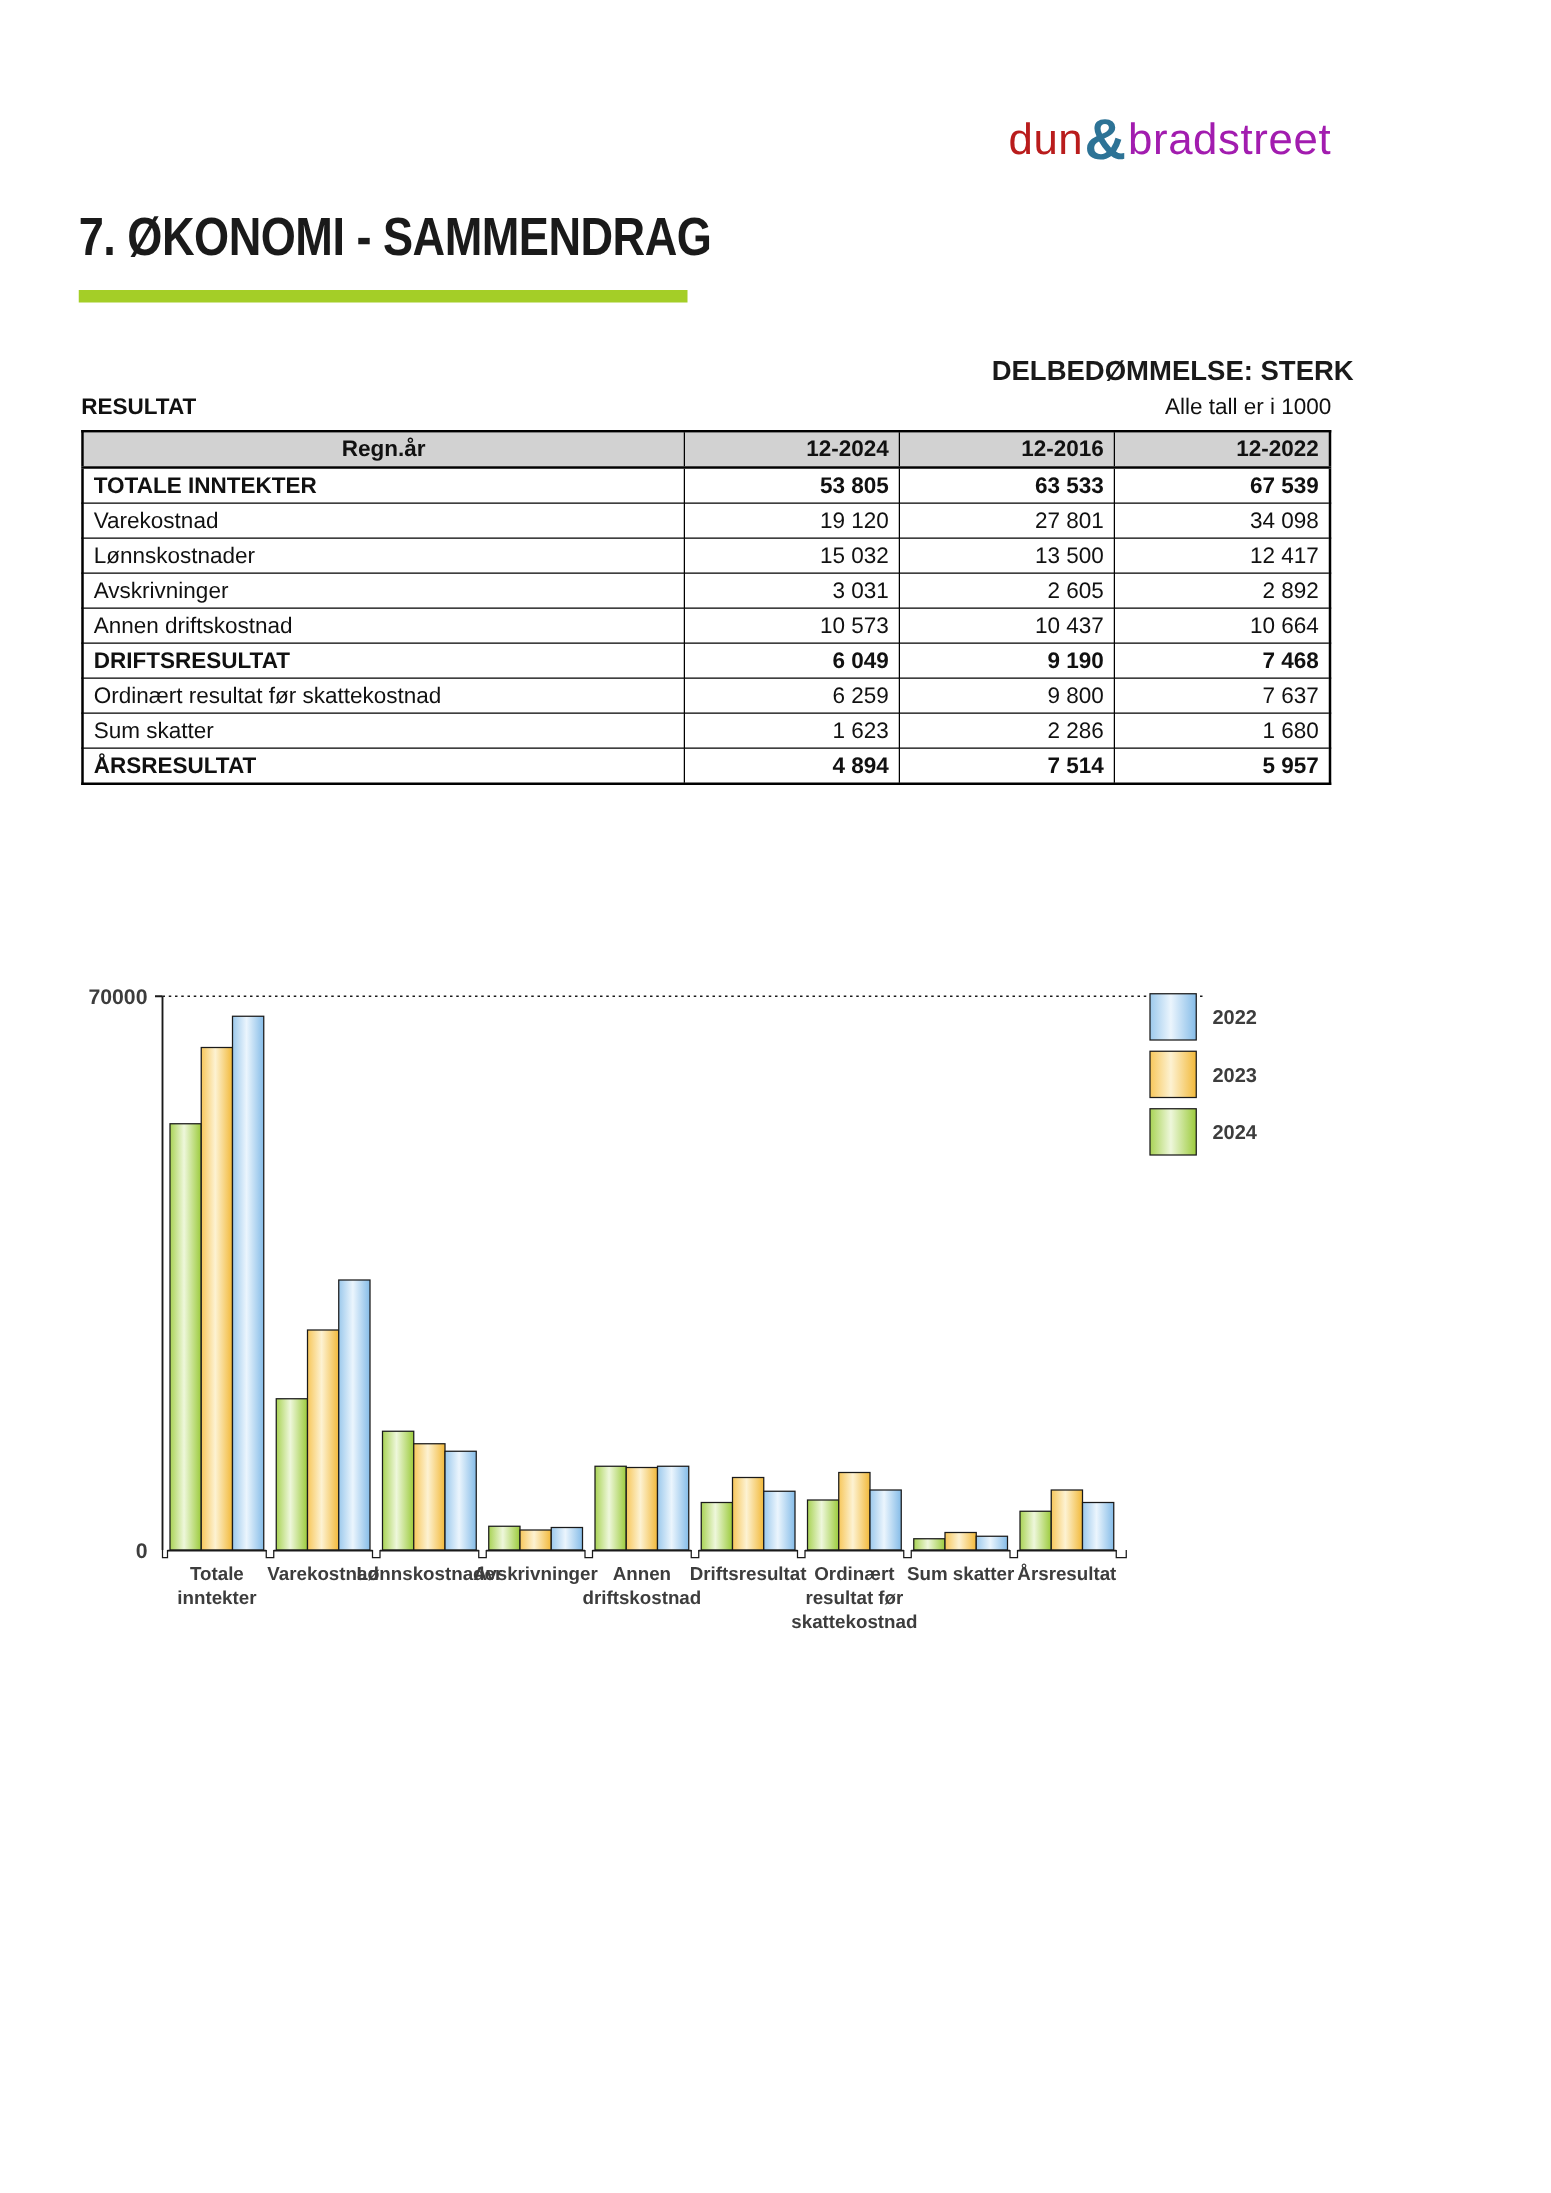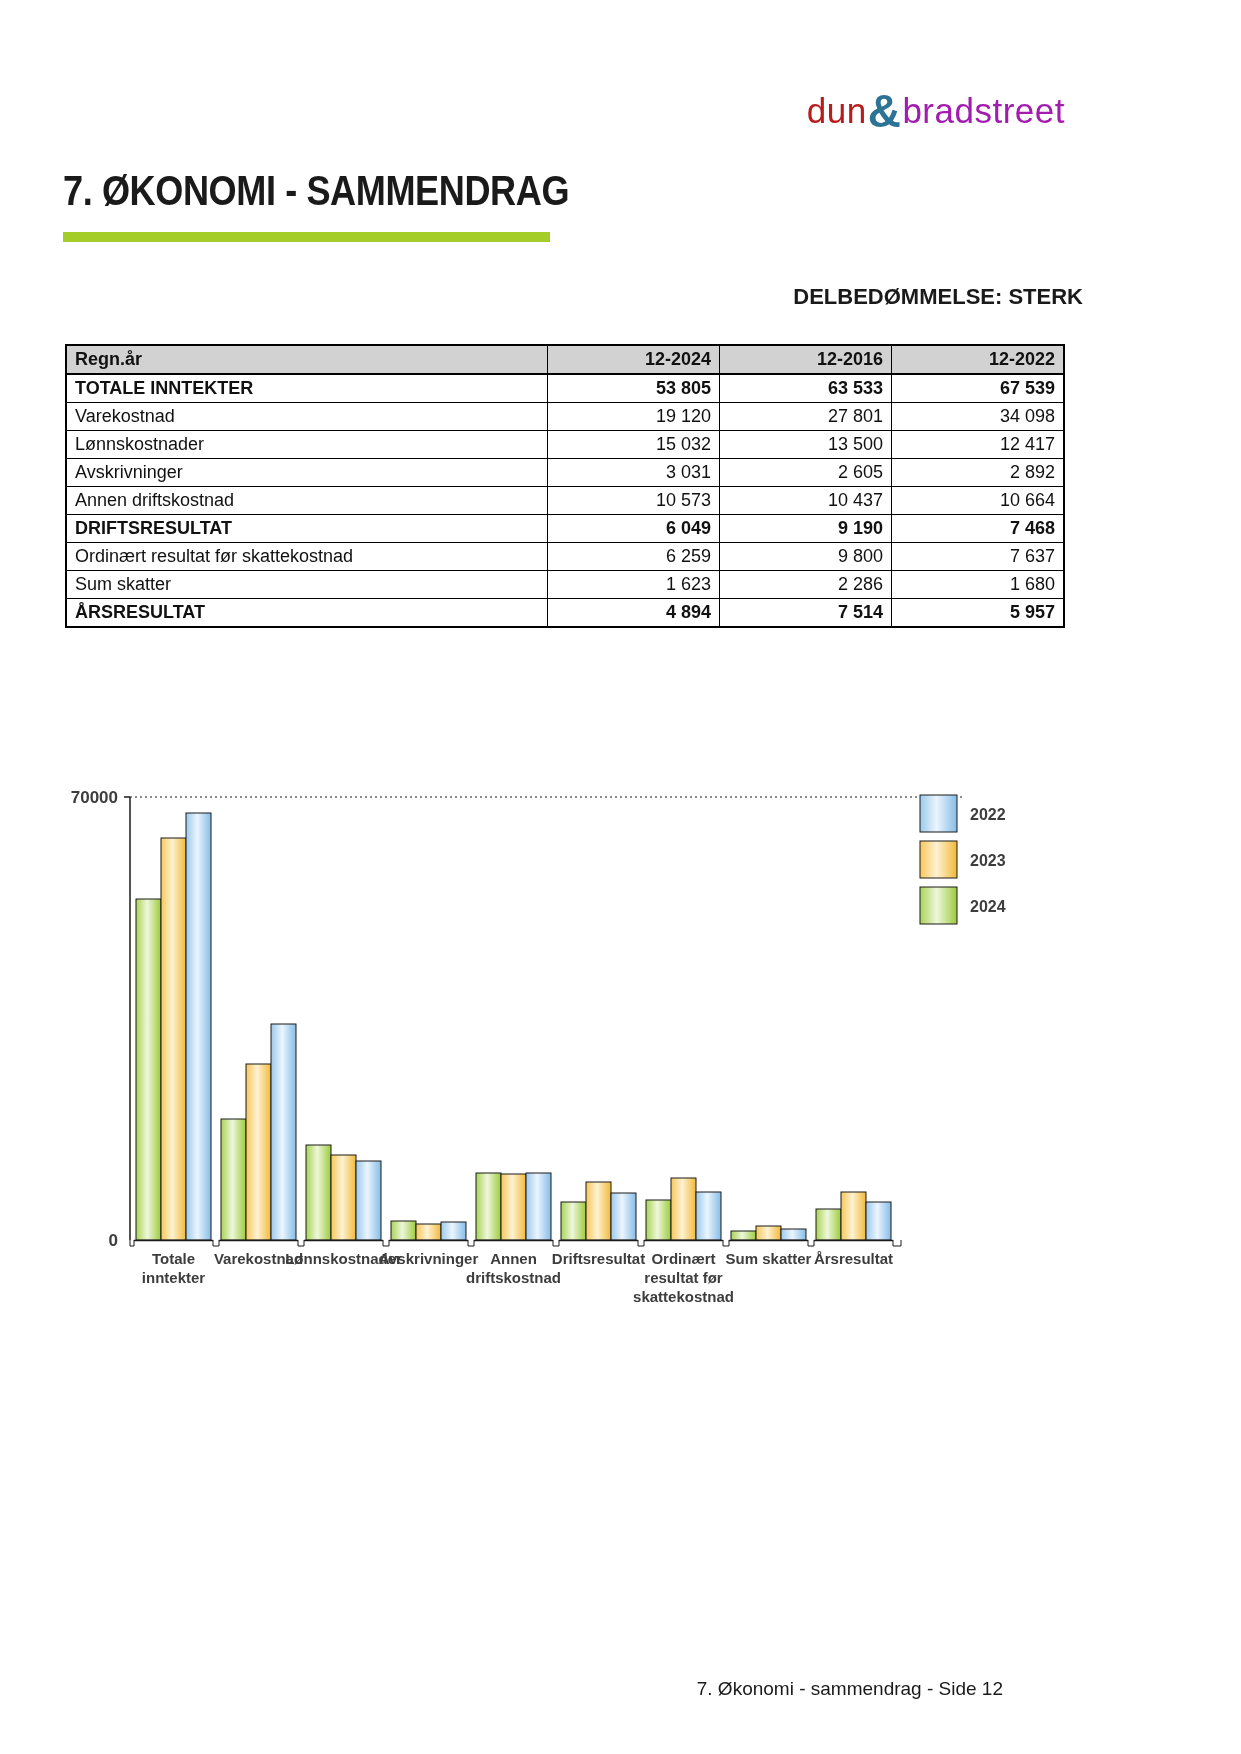--- a/index.html
+++ b/index.html
@@ -22,21 +22,21 @@
               font-size:22px;font-weight:bold;color:#1a1a1a;}
   .section-row{position:absolute;left:65px;top:315px;width:1000px;display:flex;
                justify-content:space-between;align-items:flex-end;}
   .section-label{font-size:18px;font-weight:bold;}
   .units-note{font-size:18px;}
 
   
   .results-table{position:absolute;left:65px;top:344px;width:1000px;border-collapse:collapse;
                  table-layout:fixed;font-size:18px;border:2px solid #000;}
   .results-table td{border:1px solid #000;height:27px;padding:0 8px;white-space:nowrap;overflow:hidden;}
-  .results-table thead td{background:#D2D2D2;font-weight:bold;border-bottom:2px solid #000;}
+  .results-table thead td{background:#D2D2D2;font-weight:bold;border-bottom:2px solid #000;text-align:center;}
   .results-table td.num{width:155px;text-align:right;}
   .results-table tr.bold-row td{font-weight:bold;}
 
   
   .chart{position:absolute;left:0;top:680px;width:1055px;height:640px;font-weight:bold;}
   .chart svg{display:block;}
   .footer{position:absolute;left:63px;top:1678px;width:940px;text-align:right;
           font-size:19px;color:#1a1a1a;}
 </style>
 </head>
@@ -46,20 +46,24 @@
 
   <div class="logo">
     <span class="logo-dun">dun</span><span class="logo-amp">&amp;</span><span class="logo-brad">bradstreet</span>
   </div>
 
   <h1 class="title">7. ØKONOMI - SAMMENDRAG</h1>
   <div class="accent-bar" style="background: rgb(164, 206, 39);"></div>
 
   <div class="assessment">DELBEDØMMELSE: STERK</div>
 
+  <div class="section-row">
+    <span class="section-label">RESULTAT</span>
+    <span class="units-note">Alle tall er i 1000</span>
+  </div>
 
   <table class="results-table">
     <thead>
         <tr>
           <td class="lbl">Regn.år</td>
           <td class="num">12-2024</td>
           <td class="num">12-2016</td>
           <td class="num">12-2022</td>
         </tr>
       </thead>
@@ -206,14 +210,13 @@
         <text x="853.5" y="584" text-anchor="middle" font-size="15" fill="#3d3d3d">Årsresultat</text>
         <rect x="920" y="115" width="37" height="37" fill="url(#grad-2022)" stroke="#1a1a1a" stroke-width="1"></rect>
         <text x="970" y="139.5" font-size="16" fill="#3d3d3d">2022</text>
         <rect x="920" y="161" width="37" height="37" fill="url(#grad-2023)" stroke="#1a1a1a" stroke-width="1"></rect>
         <text x="970" y="185.5" font-size="16" fill="#3d3d3d">2023</text>
         <rect x="920" y="207" width="37" height="37" fill="url(#grad-2024)" stroke="#1a1a1a" stroke-width="1"></rect>
         <text x="970" y="231.5" font-size="16" fill="#3d3d3d">2024</text>
       </svg>
     </div>
 
-  <div class="footer">7. Økonomi - sammendrag - Side 12</div>
 </div>
 
 </body></html>

